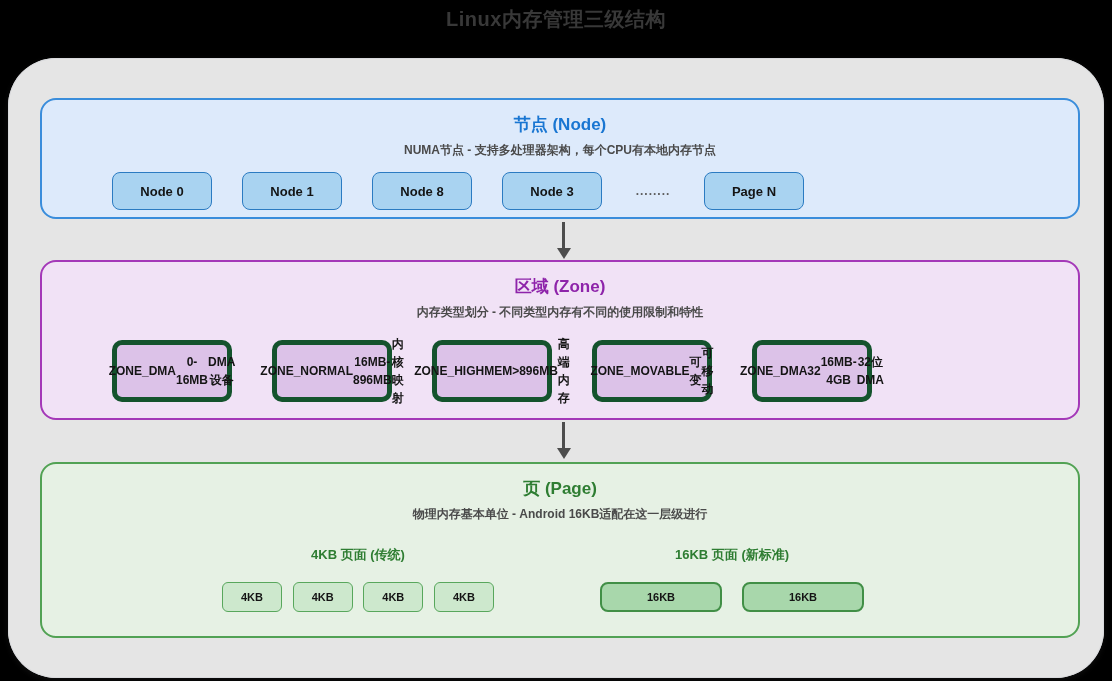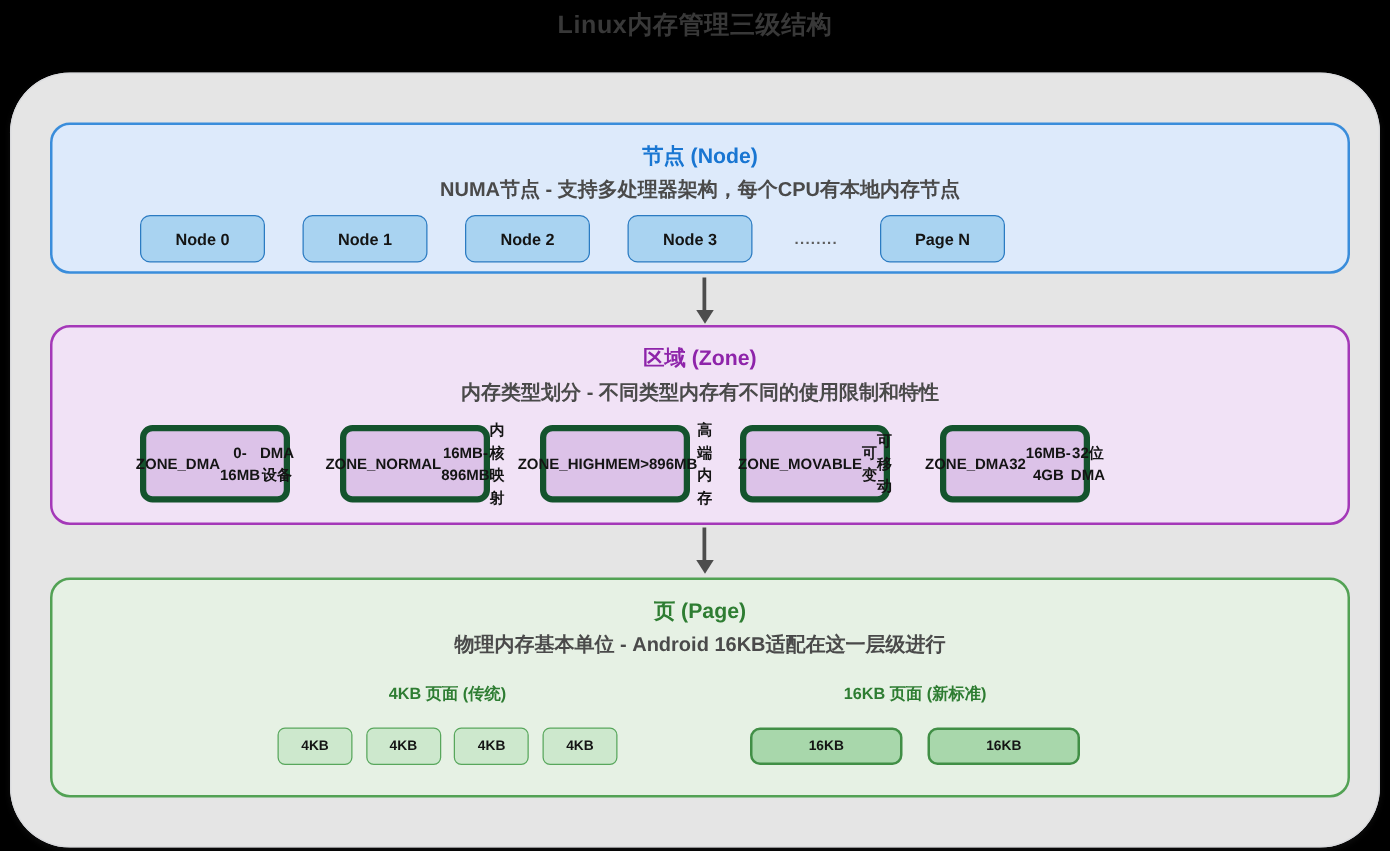--- a/index.html
+++ b/index.html
@@ -24,21 +24,21 @@
     border-radius: 16px; border: 2px solid;
   }
   .section-node  { top: 40px;  height: 121px; background: #ddeafb; border-color: #3a8ddb; }
   .section-zone  { top: 202px; height: 160px; background: #f1e2f6; border-color: #a438b8; }
   .section-page  { top: 404px; height: 176px; background: #e6f1e4; border-color: #52a254; }
 
   .sec-title { text-align: center; padding-top: 13px; font-size: 17px; font-weight: bold; }
   .section-node .sec-title { color: #1976d2; }
   .section-zone .sec-title { color: #8e24aa; }
   .section-page .sec-title { color: #2e7d32; }
-  .sec-sub { text-align: center; margin-top: 6px; font-size: 16px; font-weight: 600; color: #4a4a4a; }
+  .sec-sub { text-align: center; margin-top: 6px; font-size: 12px; font-weight: 600; color: #4a4a4a; }
 
   .node-row { position: absolute; left: 70px; top: 72px; display: flex; align-items: center; gap: 30px; }
   .node-box {
     width: 100px; height: 38px; border-radius: 8px;
     background: #a9d3f1; border: 1.5px solid #2b7bc2;
     display: flex; align-items: center; justify-content: center;
     font-size: 13px; font-weight: 700; color: #141414;
   }
   .ellipsis { width: 42px; text-align: center; color: #5d5d5d; font-weight: 700; font-size: 12px; letter-spacing: 1px; }
 
@@ -81,21 +81,21 @@
 <div class="page-title">Linux内存管理三级结构</div>
 
 <div class="canvas">
 
   <div class="section section-node">
     <div class="sec-title">节点 (Node)</div>
     <div class="sec-sub">NUMA节点 - 支持多处理器架构，每个CPU有本地内存节点</div>
     <div class="node-row">
       <div class="node-box">Node 0</div>
       <div class="node-box">Node 1</div>
-      <div class="node-box">Node 2</div>
+      <div class="node-box">Node 8</div>
       <div class="node-box">Node 3</div>
       <div class="ellipsis">........</div>
       <div class="node-box">Page N</div>
     </div>
   </div>
 
   <div class="arrow-down arrow-1"></div>
 
   <div class="section section-zone">
     <div class="sec-title">区域 (Zone)</div>

